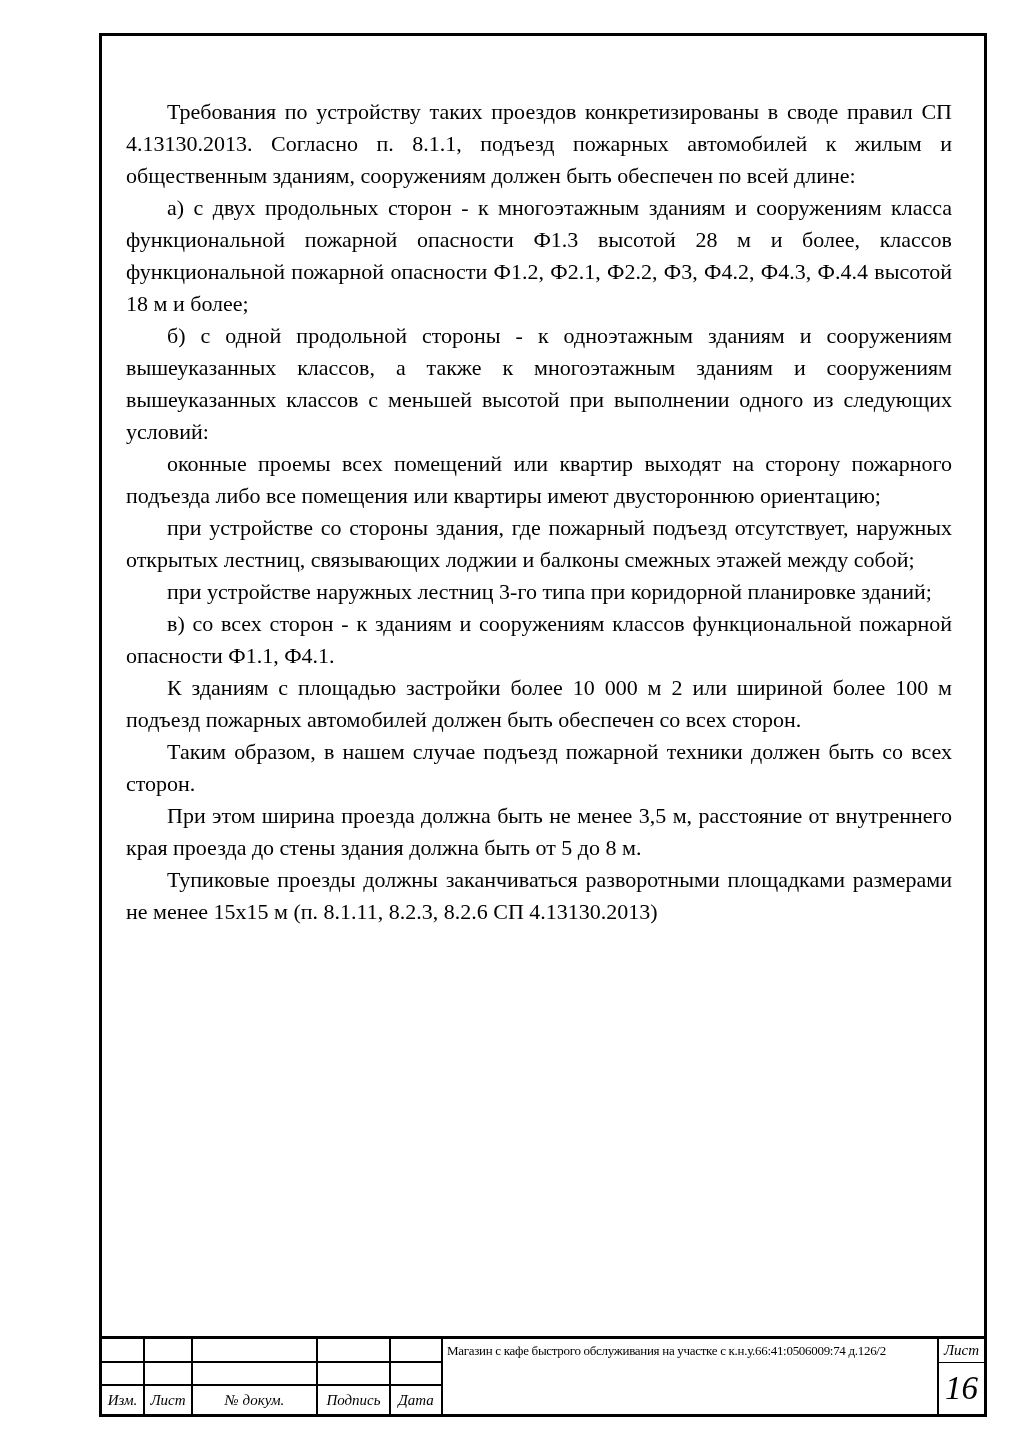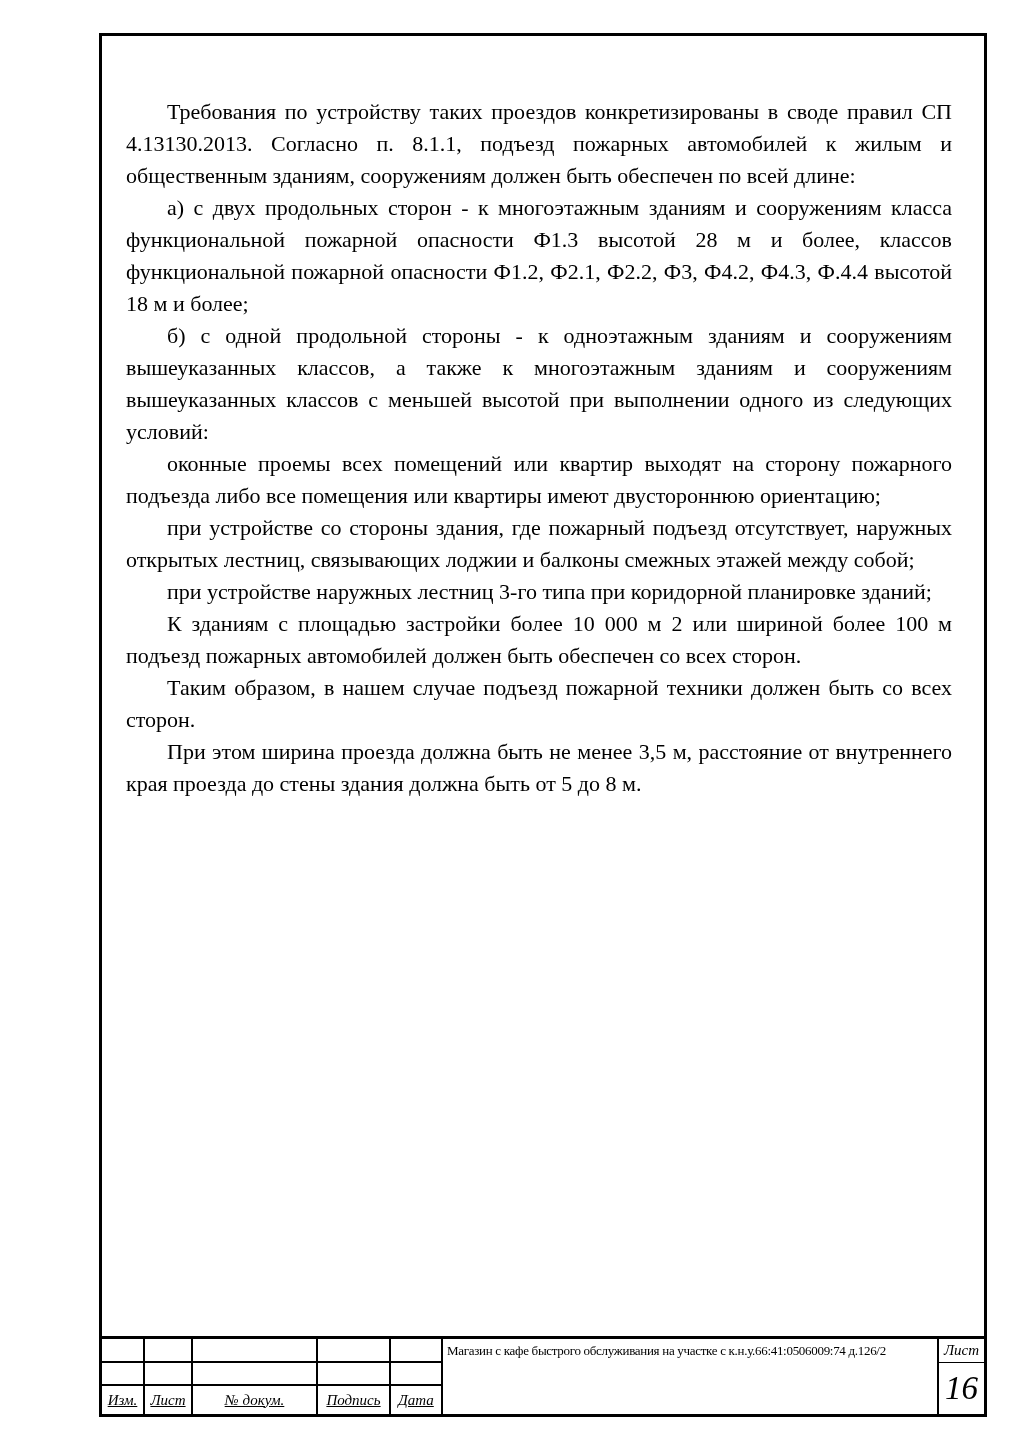--- a/index.html
+++ b/index.html
@@ -60,21 +60,20 @@
   }
   .w1 { width: 43px; }
   .w2 { width: 48px; }
   .w3 { width: 125px; }
   .w4 { width: 73px; }
   .w5 { width: 52px; }
   .cell {
     box-sizing: border-box;
     border-right: 2px solid #000000;
     border-bottom: 2px solid #000000;
-    text-decoration: underline;
   }
   .cell.r1 { height: 24px; }
   .cell.r2 { height: 23px; }
   .cell.r3 {
     height: 28px;
     border-bottom: none;
     display: flex;
     align-items: center;
     justify-content: center;
     font-style: italic;
@@ -123,23 +122,25 @@
 
 <div class="frame">
 
   <div class="content">
     <p>Требования по устройству таких проездов конкретизированы в своде правил СП 4.13130.2013. Согласно п. 8.1.1, подъезд пожарных автомобилей к жилым и общественным зданиям, сооружениям должен быть обеспечен по всей длине:</p>
     <p>а) с двух продольных сторон - к многоэтажным зданиям и сооружениям класса функциональной пожарной опасности Ф1.3 высотой 28 м и более, классов функциональной пожарной опасности Ф1.2, Ф2.1, Ф2.2, Ф3, Ф4.2, Ф4.3, Ф.4.4 высотой 18 м и более;</p>
     <p>б) с одной продольной стороны - к одноэтажным зданиям и сооружениям вышеуказанных классов, а также к многоэтажным зданиям и сооружениям вышеуказанных классов с меньшей высотой при выполнении одного из следующих условий:</p>
     <p>оконные проемы всех помещений или квартир выходят на сторону пожарного подъезда либо все помещения или квартиры имеют двустороннюю ориентацию;</p>
     <p>при устройстве со стороны здания, где пожарный подъезд отсутствует, наружных открытых лестниц, связывающих лоджии и балконы смежных этажей между собой;</p>
     <p>при устройстве наружных лестниц 3-го типа при коридорной планировке зданий;</p>
+    <p>в) со всех сторон - к зданиям и сооружениям классов функциональной пожарной опасности Ф1.1, Ф4.1.</p>
     <p>К зданиям с площадью застройки более 10 000 м 2 или шириной более 100 м подъезд пожарных автомобилей должен быть обеспечен со всех сторон.</p>
     <p>Таким образом, в нашем случае подъезд  пожарной техники должен быть со всех сторон.</p>
     <p>При этом ширина проезда должна быть не менее 3,5 м, расстояние от внутреннего края проезда до стены здания должна быть от 5 до 8 м.</p>
+    <p>Тупиковые проезды должны заканчиваться разворотными площадками размерами не менее 15х15 м (п. 8.1.11, 8.2.3, 8.2.6 СП 4.13130.2013)</p>
   </div>
 
   <div class="stamp">
 
     <div class="col w1">
       <div class="cell r1"></div>
       <div class="cell r2"></div>
       <div class="cell r3">Изм.</div>
     </div>
 

